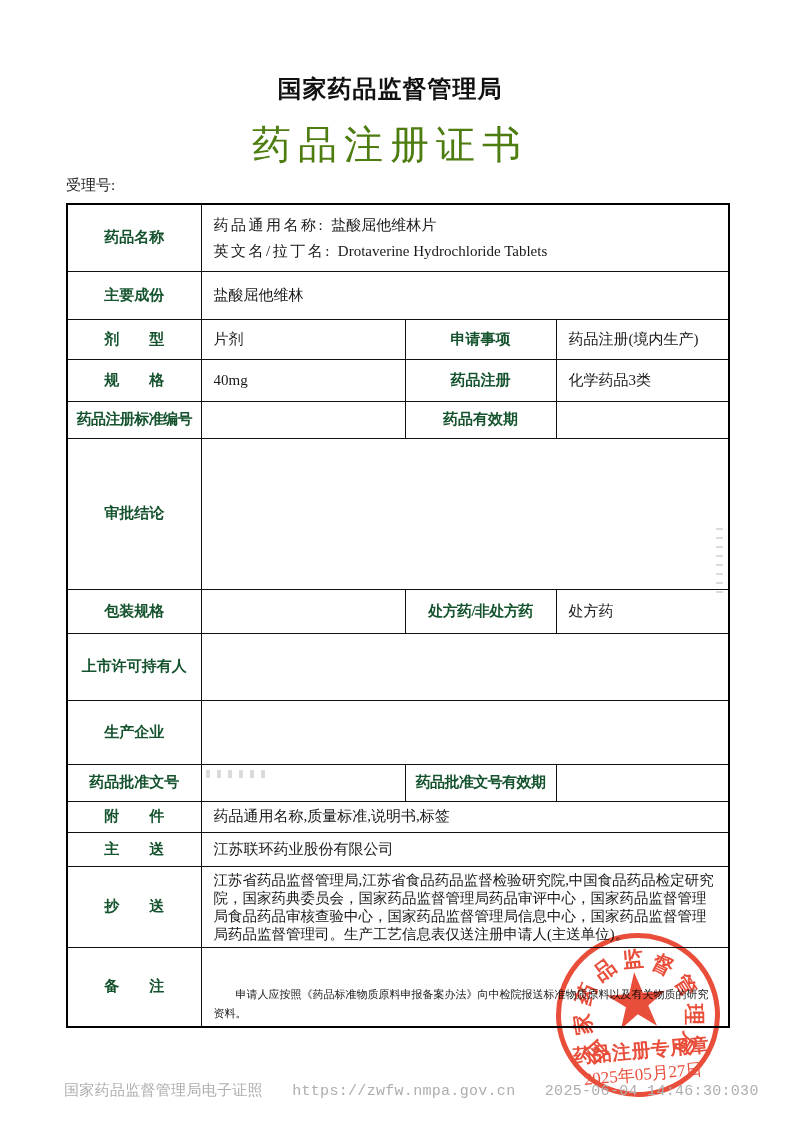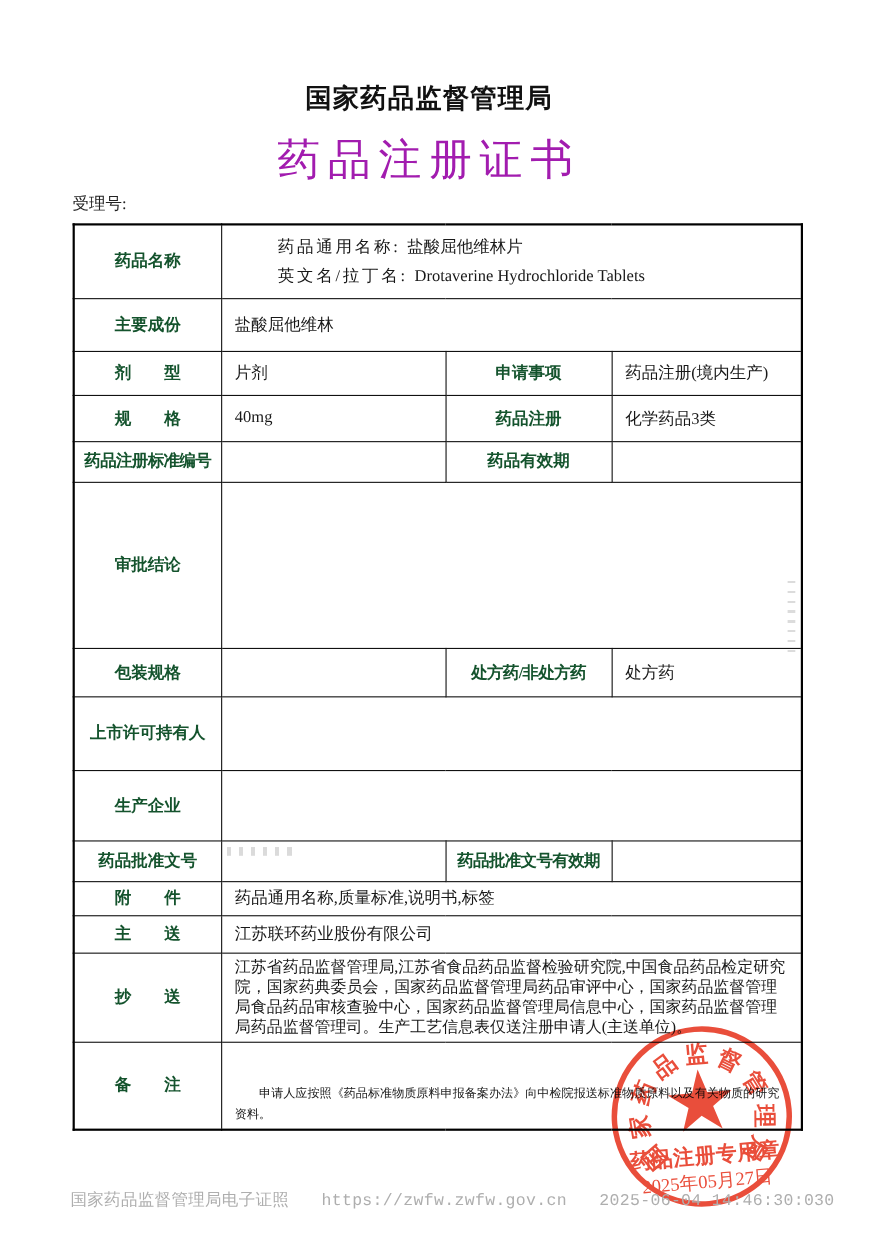--- a/index.html
+++ b/index.html
@@ -9,21 +9,21 @@
     overflow:hidden;
   }
   
   .agency {
     position:absolute; left:0; top:73px; width:100%; text-align:center;
     font-family:"Liberation Sans","DejaVu Sans",sans-serif;
     font-weight:700; font-size:24px; letter-spacing:1px; color:#111;
   }
   .doc-title {
     position:absolute; left:0; top:118px; width:100%; text-align:center;
-    font-size:39px; letter-spacing:7px; color:#a21caf; font-weight:400;
+    font-size:39px; letter-spacing:7px; color:#4d7c0f; font-weight:400;
   }
   .acceptance {
     position:absolute; left:66px; top:176px; font-size:15px; color:#222;
   }
   
   table.cert {
     position:absolute; left:66px; top:203px; width:662px;
     border-collapse:collapse; table-layout:fixed;
     border:2px solid #000;
   }
@@ -31,21 +31,21 @@
     border:1px solid #111; font-size:15px; overflow:hidden;
   }
   td.lbl {
     text-align:center; vertical-align:middle; font-weight:700;
     padding:2px 3px; color:#14532d;
   }
   td.val { padding:3px 12px; vertical-align:middle; color:#181818; }
   td.val-top { vertical-align:top; padding-top:7px; }
   .tight { font-size:14px; letter-spacing:-0.6px; }
   .nm-line { line-height:26px; white-space:nowrap; }
-  .spread { letter-spacing:2.5px; margin-right:6px;margin-left:39px; }
+  .spread { letter-spacing:2.5px; margin-right:6px; }
   .latin { letter-spacing:0;text-align:center; }
   .cc-text { line-height:18px; font-size:14.5px; display:block; padding:1px 0; }
   .rm-text { line-height:19px; font-size:11px; display:block;margin-top:34px; }
   
   .artifact-v {
     position:absolute; left:716px; top:528px; width:7px; height:70px;
     background:repeating-linear-gradient(to bottom, rgba(60,60,60,0.18) 0 2px, transparent 2px 9px);
     filter:blur(0.4px);
   }
   .artifact-h {
@@ -204,17 +204,17 @@
     <span class="arc c6">管</span>
     <span class="arc c7">理</span>
     <span class="arc c8">局</span>
     <span class="star">★</span>
     <div class="seal-title">药品注册专用章</div>
     <div class="seal-date">2025年05月27日</div>
   </div>
 
   <div class="footer">
     <span>国家药品监督管理局电子证照</span>
-    <span>https://zwfw.zwfw.gov.cn</span>
+    <span>https://zwfw.nmpa.gov.cn</span>
     <span>2025-06-04 14:46:30:030</span>
   </div>
 
 </div>
 
 </body></html>

